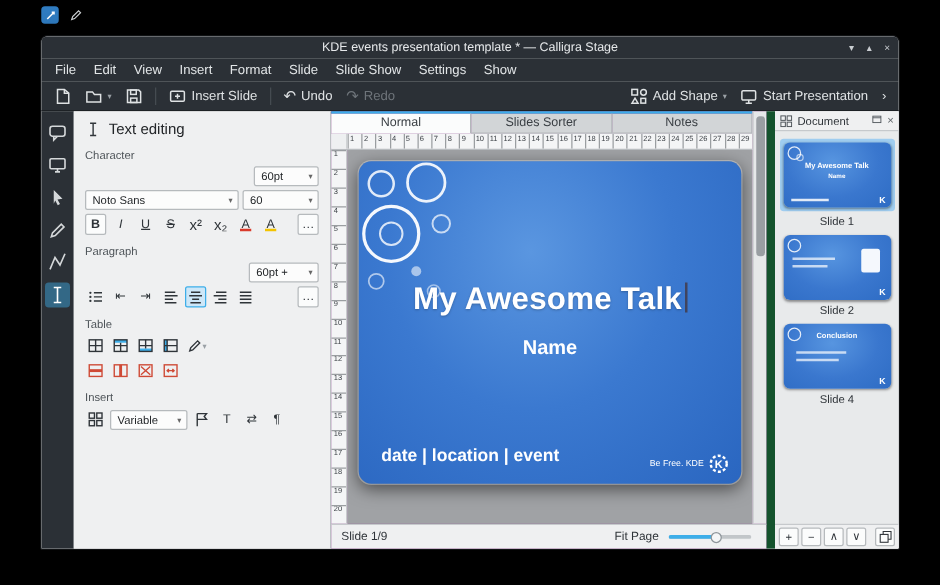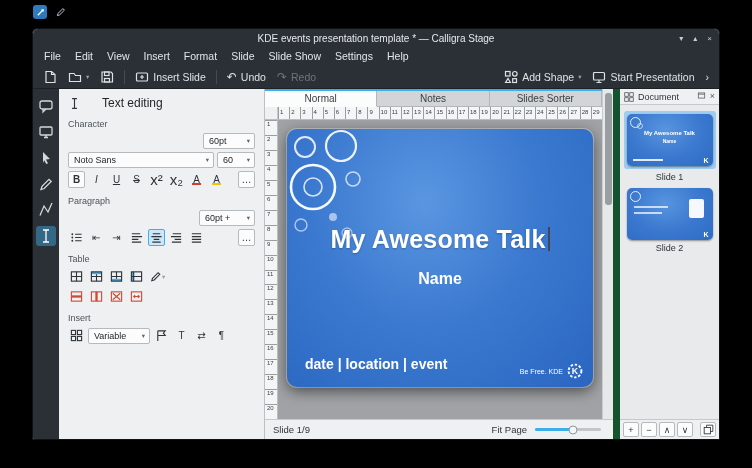--- a/index.html
+++ b/index.html
@@ -31,39 +31,39 @@
   .tspacer, .spacer { flex:1; }
 
   .main { flex:1; display:flex; min-height:0; }
 
   .toolcol { width:26px; background:#2b3036; display:flex; flex-direction:column; align-items:center; padding-top:7px; gap:6px; flex:none; }
   .tool { width:20px; height:20px; display:flex; align-items:center; justify-content:center; border-radius:3px; color:#d4d7d9; }
   .tool svg { stroke:currentColor; fill:none; stroke-width:1.3; }
   .tool.active { background:rgba(61,174,233,.45); color:#fff; }
 
   .options { width:206px; background:#eff0f1; border-right:1px solid #bcc0c3; padding:6px 9px; font-size:9.5px; color:#31363b; overflow:hidden; flex:none; }
-  .opt-title { display:flex; align-items:center; gap:21px; font-size:12px; color:#232629; margin:1px 0 9px; }
+  .opt-title { display:flex; align-items:center; gap:6px; font-size:12px; color:#232629; margin:1px 0 9px; }
   .opt-title svg { stroke:#31363b; fill:none; stroke-width:1.4; }
   .sec-label { font-size:9px; color:#4d5358; margin:8px 0 4px; }
   .row { display:flex; align-items:flex-end; gap:3px; margin-bottom:3px; }
   .row.right { justify-content:flex-end; }
   .combo { height:16px; border:1px solid #b6babd; background:#fcfcfc; border-radius:2px; display:flex; align-items:center; padding:0 4px 0 5px; font-size:9px; color:#232629; gap:4px; white-space:nowrap; }
   .combo .caret { margin-left:auto; color:#666; }
   .combo.grow { flex:1; }
-  .w52 { width:52px; } .w56 { width:56px; } .w38 { width:38px; } .w62 { width:62px; }
+  .w52 { width:52px; } .w56 { width:56px; } .w38 { width:61px; } .w62 { width:62px; }
   .mb { min-width:17px; height:17px; border:1px solid transparent; border-radius:2px; display:flex; align-items:center; justify-content:center; font-size:10px; color:#2f3439; position:relative; }
   .mb svg { stroke:currentColor; fill:none; stroke-width:1.2; }
   .mb.boxed { border-color:#b6babd; background:#fbfcfc; }
   .mb.active { background:#cde7f8; border-color:#3daee9; }
   .mb.red { color:#cf4a36; }
   .mb.bold { font-weight:bold; }
   .mb.italic { font-style:italic; }
   .mb.underline { text-decoration:underline; }
   .mb.strike { text-decoration:line-through; }
-  .mb.sup, .mb.sub { font-size:15px; }
+  .mb.sup, .mb.sub { font-size:12px; }
   .mb.colorA::after { content:""; position:absolute; left:3px; right:3px; bottom:2px; height:2px; background:#d93a2b; }
   .mb.hlA::after { content:""; position:absolute; left:3px; right:3px; bottom:2px; height:2px; background:#f3c300; }
 
   .center { flex:1; display:flex; flex-direction:column; position:relative; min-width:0; background:#701a75; }
   .tabs { height:18px; display:flex; border-top:2px solid #3daee9; margin-right:11px; flex:none; }
   .tab { flex:1; display:flex; align-items:center; justify-content:center; font-size:10px; color:#3a3f44; background:#d2d5d7; border-right:1px solid #b3b7ba; border-bottom:1px solid #b3b7ba; }
   .tab.active { background:#fbfcfc; border-bottom-color:transparent; }
 
   .hrow { height:13px; display:flex; margin-right:11px; background:#f4f5f6; border-bottom:1px solid #b9bdc0; flex:none; }
   .corner { width:13px; border-right:1px solid #c6c9cc; background:#eef0f1; flex:none; }
@@ -151,21 +151,21 @@
   <div class="menubar">
 
   <span class="mitem">File</span>
       <span class="mitem">Edit</span>
       <span class="mitem">View</span>
       <span class="mitem">Insert</span>
       <span class="mitem">Format</span>
       <span class="mitem">Slide</span>
       <span class="mitem">Slide Show</span>
       <span class="mitem">Settings</span>
-      <span class="mitem">Help</span>
+      <span class="mitem">Show</span>
     </div>
 
   <div class="toolbar">
     <span class="tbtn">
       <svg width="14" height="14" viewBox="0 0 14 14">
           <path d="M3 1.5h5.5L12 4.5v8H3z"></path>
           <path d="M8.5 1.5v3H12"></path>
         </svg>
     </span>
     <span class="tbtn">
@@ -423,22 +423,22 @@
         <span class="mb">T</span>
         <span class="mb">⇄</span>
         <span class="mb">¶</span>
       </div>
     </div>
 
     <div class="center">
       <div class="tabs">
 
       <div class="tab active">Normal</div>
+          <div class="tab">Slides Sorter</div>
           <div class="tab">Notes</div>
-          <div class="tab">Slides Sorter</div>
         </div>
 
       <div class="hrow">
         <div class="corner"></div>
         <div class="hticks">
 
         <span class="htick">1</span>
             <span class="htick">2</span>
             <span class="htick">3</span>
             <span class="htick">4</span>
@@ -576,20 +576,30 @@
             <div class="mini-ring"></div>
             <div class="mini-line l1"></div>
               <div class="mini-line l2"></div>
             <div class="imgbox"></div>
             <span class="mini-k">K</span>
           </div>
           <div class="tlabel">Slide 2</div>
         </div>
 
 
+        <div class="twrap">
+          <div class="thumb">
+            <div class="mini-ring"></div>
+            <div class="mini-title top">Conclusion</div>
+            <div class="mini-line c1"></div>
+              <div class="mini-line c2"></div>
+            <span class="mini-k">K</span>
+          </div>
+          <div class="tlabel">Slide 4</div>
+        </div>
       </div>
 
       <div class="dfooter">
         <span class="dbtn">+</span>
         <span class="dbtn">−</span>
         <span class="dbtn">∧</span>
         <span class="dbtn">∨</span>
         <span class="spacer"></span>
         <span class="dbtn">
           <svg width="11" height="11" viewBox="0 0 14 14">

